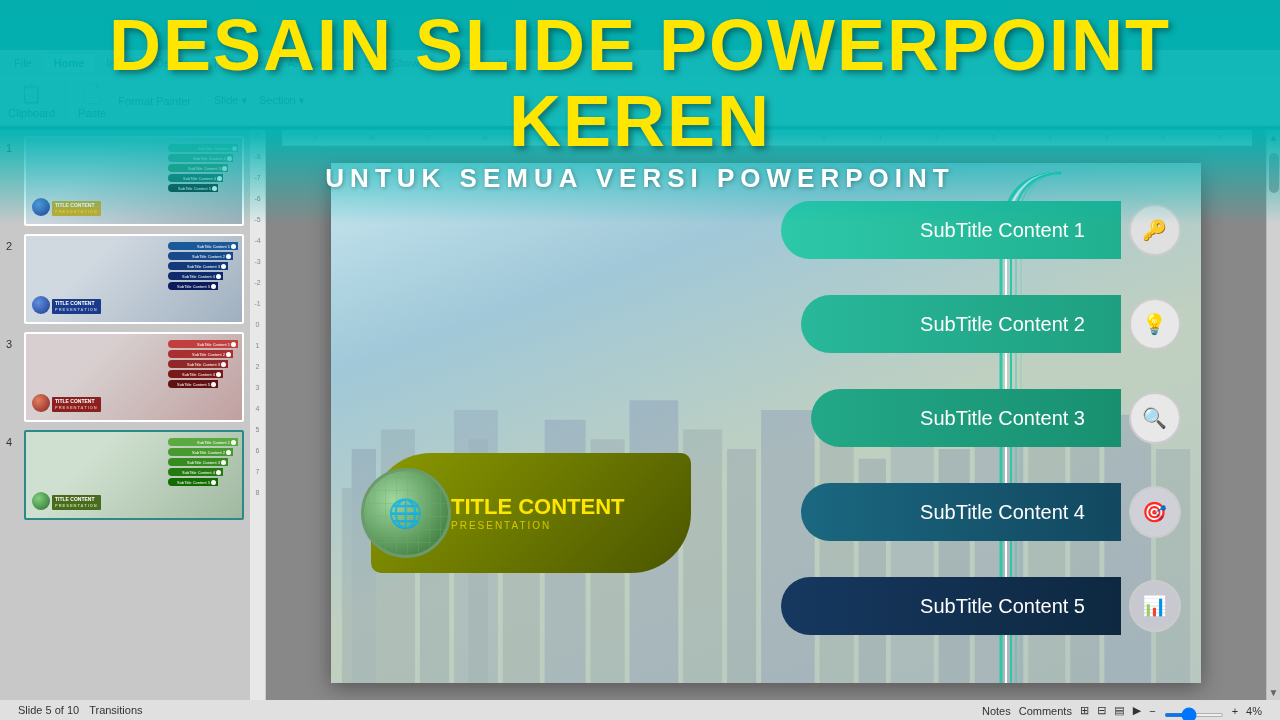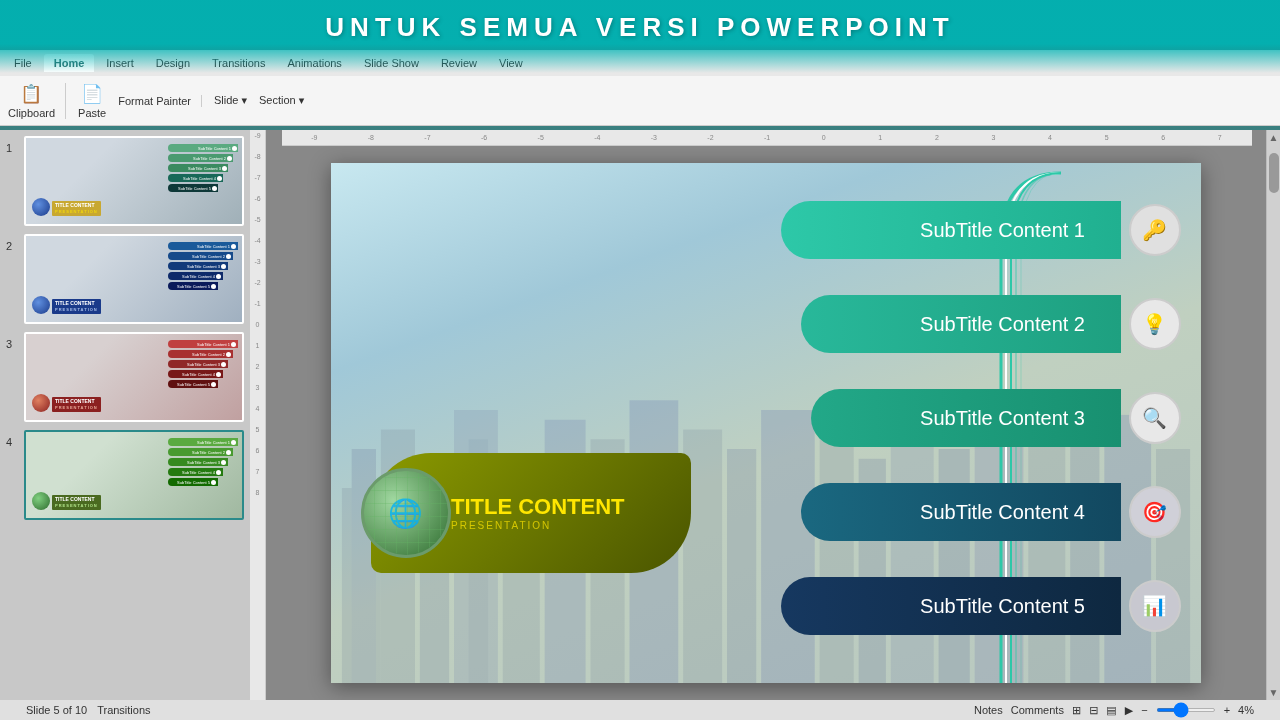--- a/index.html
+++ b/index.html
@@ -277,27 +277,27 @@
 
     
     .status-bar {
       position: absolute;
       bottom: 0; left: 0; right: 0;
       height: 20px;
       background: #e0e0e0;
       display: flex;
       align-items: center;
       justify-content: space-between;
-      padding: 0 26px;
+      padding: 0 18px;
       font-size: 11px;
       color: #333;
       z-index: 200;
     }
     .status-left { display: flex; gap: 10px; align-items: center; }
-    .status-right { display: flex; gap: 8px; align-items: center; }
+    .status-right { display: flex; gap: 8px; align-items: flex-end; }
 
     
     .scroll-v {
       width: 14px;
       background: #d0d0d0;
       border-left: 1px solid #bbb;
       display: flex;
       flex-direction: column;
       align-items: center;
       padding: 2px;
@@ -307,20 +307,21 @@
       height: 40px;
       background: #999;
       border-radius: 5px;
       margin-top: 10px;
     }
   </style>
 </head>
 <body>
 
 <div class="overlay-title">
+  <h1>DESAIN SLIDE POWERPOINT KEREN</h1>
   <h2>UNTUK SEMUA VERSI POWERPOINT</h2>
 </div>
 
 <div class="app-chrome">
 
   <div style="height:50px;"></div>
   <div class="ribbon-tabs">
     <div class="ribbon-tab">File</div>
     <div class="ribbon-tab active">Home</div>
     <div class="ribbon-tab">Insert</div>

